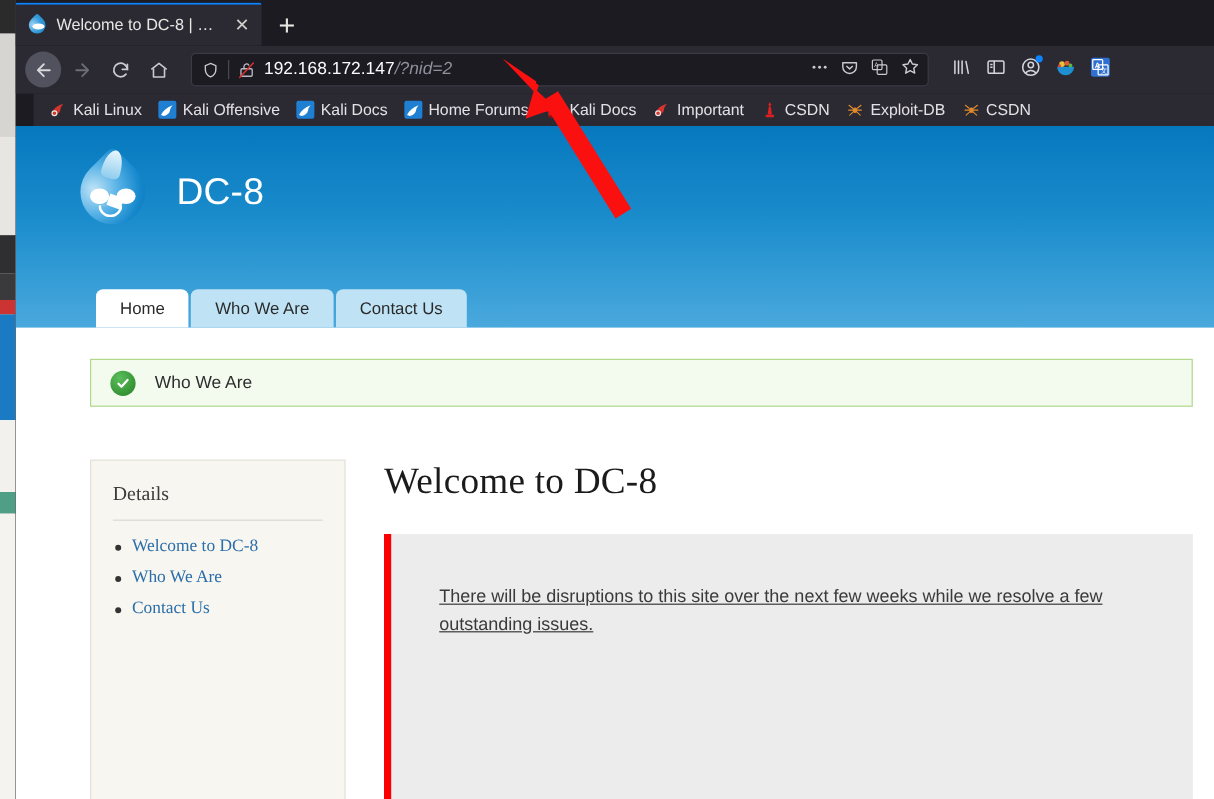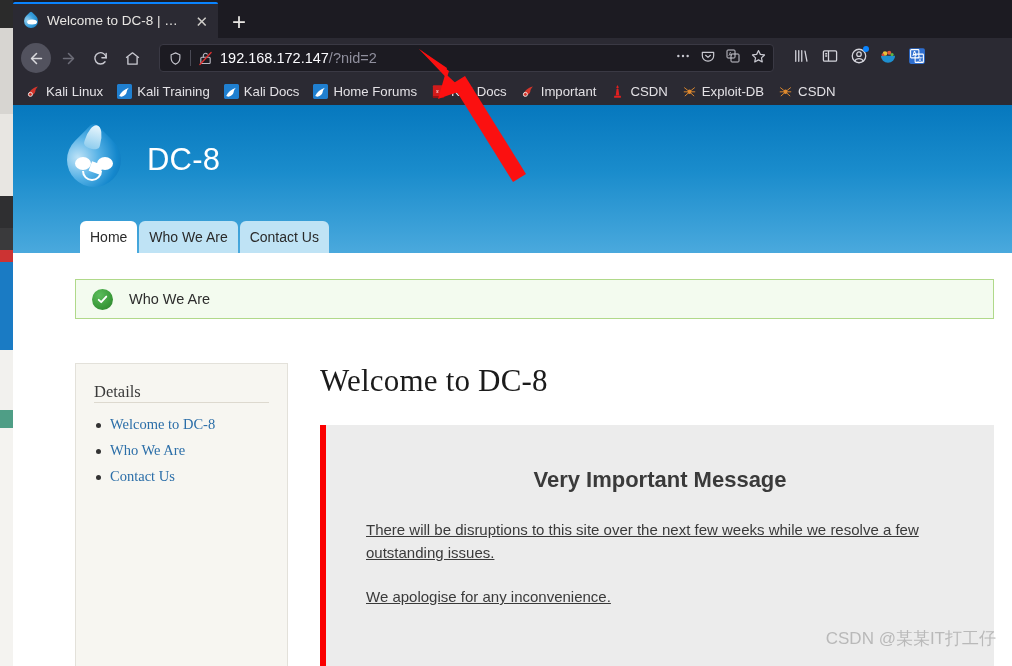--- a/index.html
+++ b/index.html
@@ -97,30 +97,30 @@
   .urlbar {
     flex: 1 1 auto; height: 28px; margin: 0 6px 0 10px;
     background: #1c1b22; border: 1px solid #3a3944; border-radius: 4px;
     display: flex; align-items: center; padding: 0 6px 0 8px;
     max-width: 615px;
   }
   .shield { flex: 0 0 auto; display: flex; align-items: center; }
   .url-sep { width: 1px; height: 16px; background: #4a4a55; margin: 0 7px; flex: 0 0 auto; }
   .lock-broken { flex: 0 0 auto; display: flex; align-items: center; margin-right: 7px; }
   .url-text { flex: 1; font-size: 14.5px; color: #fbfbfe; white-space: nowrap; overflow: hidden; }
-  .url-text .dim { color: #8f8f9d; }
+  .url-text .dim { color: #8f8f9d; font-style: italic; }
   .url-icons { display: flex; align-items: center; gap: 9px; flex: 0 0 auto; padding-left: 6px; }
 
   .right-icons { display: flex; align-items: center; gap: 11px; padding-left: 10px; flex: 0 0 auto; }
 
   
   .bookmarks {
     height: 27px; background: #2b2a33;
     display: flex; align-items: center; padding: 0 6px;
-    gap: 0px; overflow: hidden;
+    gap: 0px; overflow: hidden; margin-left: 15px;
   }
   .bm {
     display: flex; align-items: center; gap: 5px;
     padding: 0 7px; height: 22px; flex: 0 0 auto;
   }
   .bm-label { color: #e3e1e5; font-size: 13.2px; white-space: nowrap; line-height: 1; }
   .bm-ico { width: 15px; height: 15px; flex: 0 0 15px; position: relative; }
 
   
   .ico-kali { border-radius: 2px; position: relative; overflow: hidden; }
@@ -128,21 +128,21 @@
   .ico-kali.red  { background: transparent; }
 
   
   .viewport {
     position: absolute; left: 0; top: 105px; width: 999px; height: 561px;
     background: #fff; overflow: hidden;
   }
 
   
   .site-header {
-    height: 148px;
+    height: 168px;
     background: linear-gradient(180deg, #0678be 0%, #1a8ccc 45%, #4aa9dd 100%);
     position: relative;
   }
   .logo-wrap {
     position: absolute; left: 50px; top: 20px;
     display: flex; align-items: center; gap: 22px;
   }
   .drupal-drop {
     width: 62px; height: 70px; position: relative;
   }
@@ -177,21 +177,21 @@
     border-radius: 0 0 20px 20px;
   }
   .site-name { color: #fff; font-size: 31px; font-weight: 400; letter-spacing: .2px; }
 
   .navtabs {
     position: absolute; left: 67px; bottom: 0;
     display: flex; align-items: flex-end; gap: 2px;
   }
   .ntab {
     background: #bfe3f5; color: #2a2a2a;
-    font-size: 14px; padding: 9px 10px 8px;
+    font-size: 14px; padding: 9px 20px 8px;
     border-radius: 6px 6px 0 0; line-height: 1.1;
   }
   .ntab.active { background: #fff; }
 
   
   .status-msg {
     margin: 26px 18px 0 62px;
     background: #f3fbef; border: 1px solid #b0d98a;
     height: 40px; display: flex; align-items: center; gap: 16px;
     padding-left: 16px; max-width: 932px;
@@ -207,21 +207,21 @@
   .content { display: flex; padding: 44px 18px 0 62px; gap: 32px; }
 
   .sidebar {
     width: 213px; flex: 0 0 213px;
     background: #f7f6f1; border: 1px solid #e3e1da;
     padding: 18px 18px 22px;
   }
   .sb-title {
     font-family: "Liberation Serif", serif;
     font-size: 16.5px; color: #3b3b3b; font-weight: 400;
-    border-bottom: 1px solid #ddd9cf; margin-bottom: 13px;
+    padding-bottom: 11px; border-bottom: 1px solid #ddd9cf; margin-bottom: 13px;
   }
   .sb-list { list-style: none; }
   .sb-list li {
     position: relative; padding-left: 16px; margin-bottom: 9px;
     font-family: "Liberation Serif", serif; font-size: 14.5px;
   }
   .sb-list li::before {
     content: ""; position: absolute; left: 2px; top: 7px;
     width: 5px; height: 5px; border-radius: 50%; background: #333;
   }
@@ -413,21 +413,21 @@
         </span>
         <span class="bm-label">Kali Linux</span>
       </div>
       <div class="bm">
         <span class="bm-ico ico-kali blue">
           <svg width="15" height="15" viewBox="0 0 24 24">
               <rect width="24" height="24" rx="2" fill="#1f7fd0"></rect>
               <path d="M3.5 19c3-6 8-10.5 15.5-13-2.4 2.6-3.3 5-3.6 7.3-.6 3-3.6 6-8.2 7z" fill="#fff"></path>
             </svg>
         </span>
-        <span class="bm-label">Kali Training</span>
+        <span class="bm-label">Kali Offensive</span>
       </div>
       <div class="bm">
         <span class="bm-ico ico-kali blue">
           <svg width="15" height="15" viewBox="0 0 24 24">
               <rect width="24" height="24" rx="2" fill="#1f7fd0"></rect>
               <path d="M3.5 19c3-6 8-10.5 15.5-13-2.4 2.6-3.3 5-3.6 7.3-.6 3-3.6 6-8.2 7z" fill="#fff"></path>
             </svg>
         </span>
         <span class="bm-label">Kali Docs</span>
       </div>
@@ -529,31 +529,28 @@
           <ul class="sb-list">
             <li><a>Welcome to DC-8</a></li>
             <li><a>Who We Are</a></li>
             <li><a>Contact Us</a></li>
           </ul>
         </aside>
 
         <main class="main">
           <h1 class="page-title">Welcome to DC-8</h1>
           <div class="notice-box">
-            <div class="notice-title">Very Important Message</div>
             <p class="notice-body">There will be disruptions to this site over the next few weeks while we resolve a few outstanding issues.</p>
-            <p class="notice-body">We apologise for any inconvenience.</p>
           </div>
         </main>
 
       </div>
     </div>
   </div>
 
-  <div class="watermark">CSDN @某某IT打工仔</div>
 
   <svg class="annot" viewBox="0 0 1012 666">
     <g fill="#fb1010">
       <path d="M513 182 L452 84 L465 76 L526 174 Z"></path>
       <path d="M419 49 L460 92 L441 96 L449 71 Z"></path>
       <path d="M419 49 L463 90 L438 99 L447 68 Z"></path>
     </g>
   </svg>
 
 </div>

